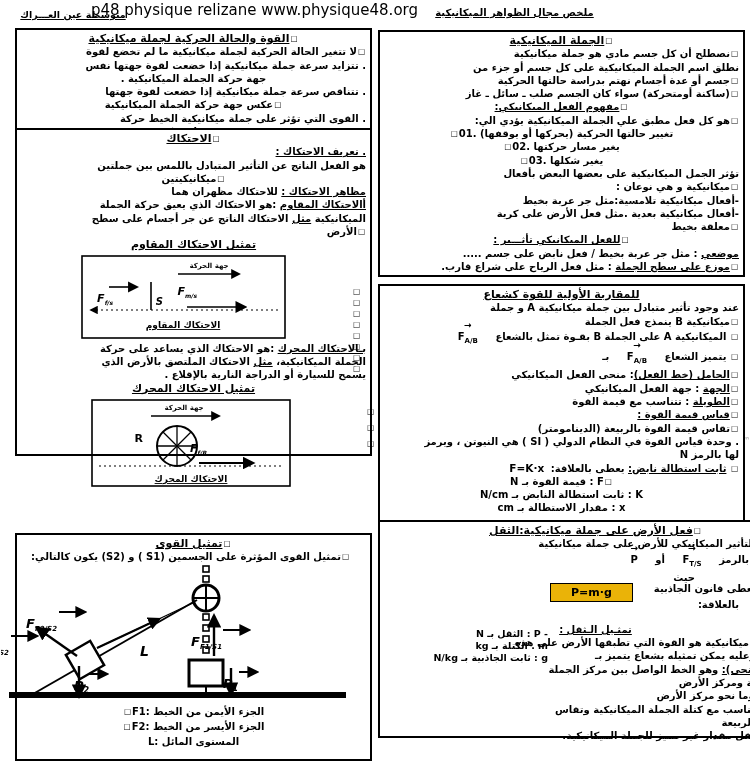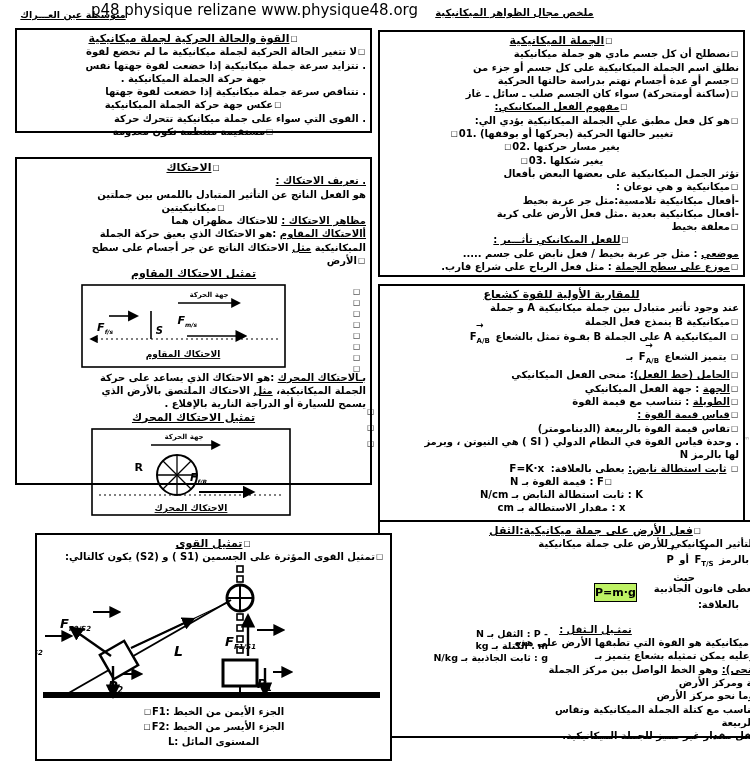--- a/index.html
+++ b/index.html
@@ -6,25 +6,25 @@
   body{width:750px;height:774px;position:relative;overflow:hidden;
        font-family:"DejaVu Sans",sans-serif;font-weight:bold;color:#000;direction:rtl;}
   .abs{position:absolute;}
   .box{position:absolute;border:2px solid #000;background:#fff;box-sizing:border-box;padding:2px 4px;}
   .ln{font-size:10px;line-height:13.3px;text-align:right;white-space:nowrap;}
   .ln.c{text-align:center;}
   .ln.h{font-size:11px;}
   .ln.ltr{direction:ltr;text-align:center;}
   .ul{text-decoration:underline;}
   .blt{font-size:7.5px;vertical-align:1px;margin:0 1px;}
-  .vec{display:inline-block;position:relative;direction:ltr;margin:0 2px;padding-top:2px;}
+  .vec{display:inline-block;position:relative;direction:ltr;margin:0 14px;padding-top:2px;}
   .vec::before{content:"→";position:absolute;top:-7px;left:0;width:100%;text-align:center;font-size:9px;line-height:9px;}
   .vec sub{font-size:7px;}
   .formula{display:inline-block;direction:ltr;font-size:10.5px;padding:0 3px;}
-  .formula.boxed{border:1.6px solid #000;padding:2px 0;font-size:11px;background:#bef264;margin-left:44px;}
+  .formula.boxed{border:1.6px solid #000;padding:2px 20px;font-size:11px;background:#eab308;}
   #hdr-center{left:118px;top:1px;width:300px;text-align:center;font-size:15px;font-weight:normal;white-space:nowrap;}
   #hdr-right{left:412px;top:7px;width:205px;text-align:center;font-size:10px;text-decoration:underline;white-space:nowrap;}
   #hdr-left{left:18px;top:9px;width:110px;text-align:center;font-size:9.5px;text-decoration:underline;white-space:nowrap;}
   .strip{display:flex;flex-direction:column;}
   .strip .ln{line-height:11px;}
   .strip2 .ln{line-height:16px;}
   #wm-diag{left:55px;top:330px;width:320px;text-align:center;font-size:30px;color:#555;opacity:.14;transform:rotate(-18deg);pointer-events:none;}
   #wm-side{right:2px;top:322px;height:130px;writing-mode:vertical-rl;font-size:15px;color:#999;opacity:.55;letter-spacing:2px;pointer-events:none;}
   svg{display:block;}
   svg text{font-family:"DejaVu Sans",sans-serif;font-weight:bold;fill:#000;}
@@ -141,26 +141,26 @@
 </div>
 
 <div class="box" style="left:15px;top:28px;width:357px;height:105px;">
   <div>
       <div class="ln c h"><span class="blt">□</span><span class="ul">القوة والحالة الحركية لجملة ميكانيكية</span></div>
       <div class="ln"><span class="blt">□</span><span>لا تتغير الحالة الحركية لجملة ميكانيكية ما لم تخضع لقوة</span></div>
       <div class="ln"><span>. تتزايد سرعة جملة ميكانيكية إذا خضعت لقوة جهتها نفس</span></div>
       <div class="ln c"><span>جهة حركة الجملة الميكانيكية .</span></div>
       <div class="ln"><span>. تتناقص سرعة جملة ميكانيكية إذا خضعت لقوة جهتها</span></div>
       <div class="ln c"><span class="blt">□</span><span>عكس جهة حركة الجملة الميكانيكية</span></div>
-      <div class="ln"><span>. القوى التي سواء على جملة ميكانيكية تتحرك حركة</span></div>
+      <div class="ln"><span>. القوى التي تؤثر على جملة ميكانيكية الخيط حركة</span></div>
       <div class="ln c"><span class="blt">□</span><span>مستقيمة منتظمة تكون معدومة</span></div>
     </div>
 </div>
 
-<div class="box" style="left:15px;top:157px;width:357px;height:328px;">
+<div class="box" style="left:15px;top:128px;width:357px;height:328px;">
   <div>
       <div class="ln c h"><span class="blt">□</span><span class="ul">الاحتكاك</span></div>
       <div class="ln"><span class="ul">. تعريف الاحتكاك :</span></div>
       <div class="ln"><span>هو الفعل الناتج عن التأثير المتبادل باللمس بين جملتين</span></div>
       <div class="ln c"><span class="blt">□</span><span>ميكانيكيتين</span></div>
       <div class="ln"><span class="ul">مظاهر الاحتكاك :</span><span> للاحتكاك مظهران هما</span></div>
       <div class="ln"><span class="ul">أالاحتكاك المقاوم</span><span> :هو الاحتكاك الذي يعيق حركة الجملة</span></div>
       <div class="ln"><span>الميكانيكية </span><span class="ul">مثل</span><span> الاحتكاك الناتج عن جر أجسام على سطح</span></div>
       <div class="ln"><span class="blt">□</span><span>الأرض</span></div>
       <div class="ln c h"><span class="ul">تمثيل الاحتكاك المقاوم</span></div>
@@ -207,21 +207,21 @@
     <line x1="72" y1="33" x2="100" y2="61" stroke="#000" stroke-width="1.3"></line>
     <line x1="100" y1="33" x2="72" y2="61" stroke="#000" stroke-width="1.3"></line>
     <text x="52" y="43" font-size="11">R</text>
     <text x="116" y="53" font-size="11" font-style="italic"><tspan>F</tspan><tspan font-size="6" dy="3">f/R</tspan></text>
     <line x1="108" y1="64" x2="162" y2="64" stroke="#000" stroke-width="1.8" marker-end="url(#ah2)"></line>
     <line x1="8" y1="67" x2="192" y2="67" stroke="#000" stroke-width="1.2" stroke-dasharray="2,3"></line>
     <text x="100" y="83" font-size="9" text-anchor="middle" text-decoration="underline">الاحتكاك المحرك</text>
   </svg>
 </div>
 
-<div class="box" style="left:15px;top:533px;width:357px;height:228px;padding:2px 6px;margin-left:20px;">
+<div class="box" style="left:15px;top:533px;width:357px;height:228px;padding:2px 20px;">
   <div>
       <div class="ln c h"><span class="blt">□</span><span class="ul">تمثيل القوى</span></div>
       <div class="ln"><span class="blt">□</span><span>تمثيل القوى المؤثرة على الجسمين (S1 ) و (S2) يكون كالتالي:</span></div>
     </div>
 
   <svg width="349" height="140" viewBox="0 0 349 140">
     <defs>
       <marker id="ah3" viewBox="0 0 10 10" refX="8" refY="5" markerWidth="6" markerHeight="6" orient="auto-start-reverse">
           <path d="M0,0 L10,5 L0,10 z"></path>
         </marker>

